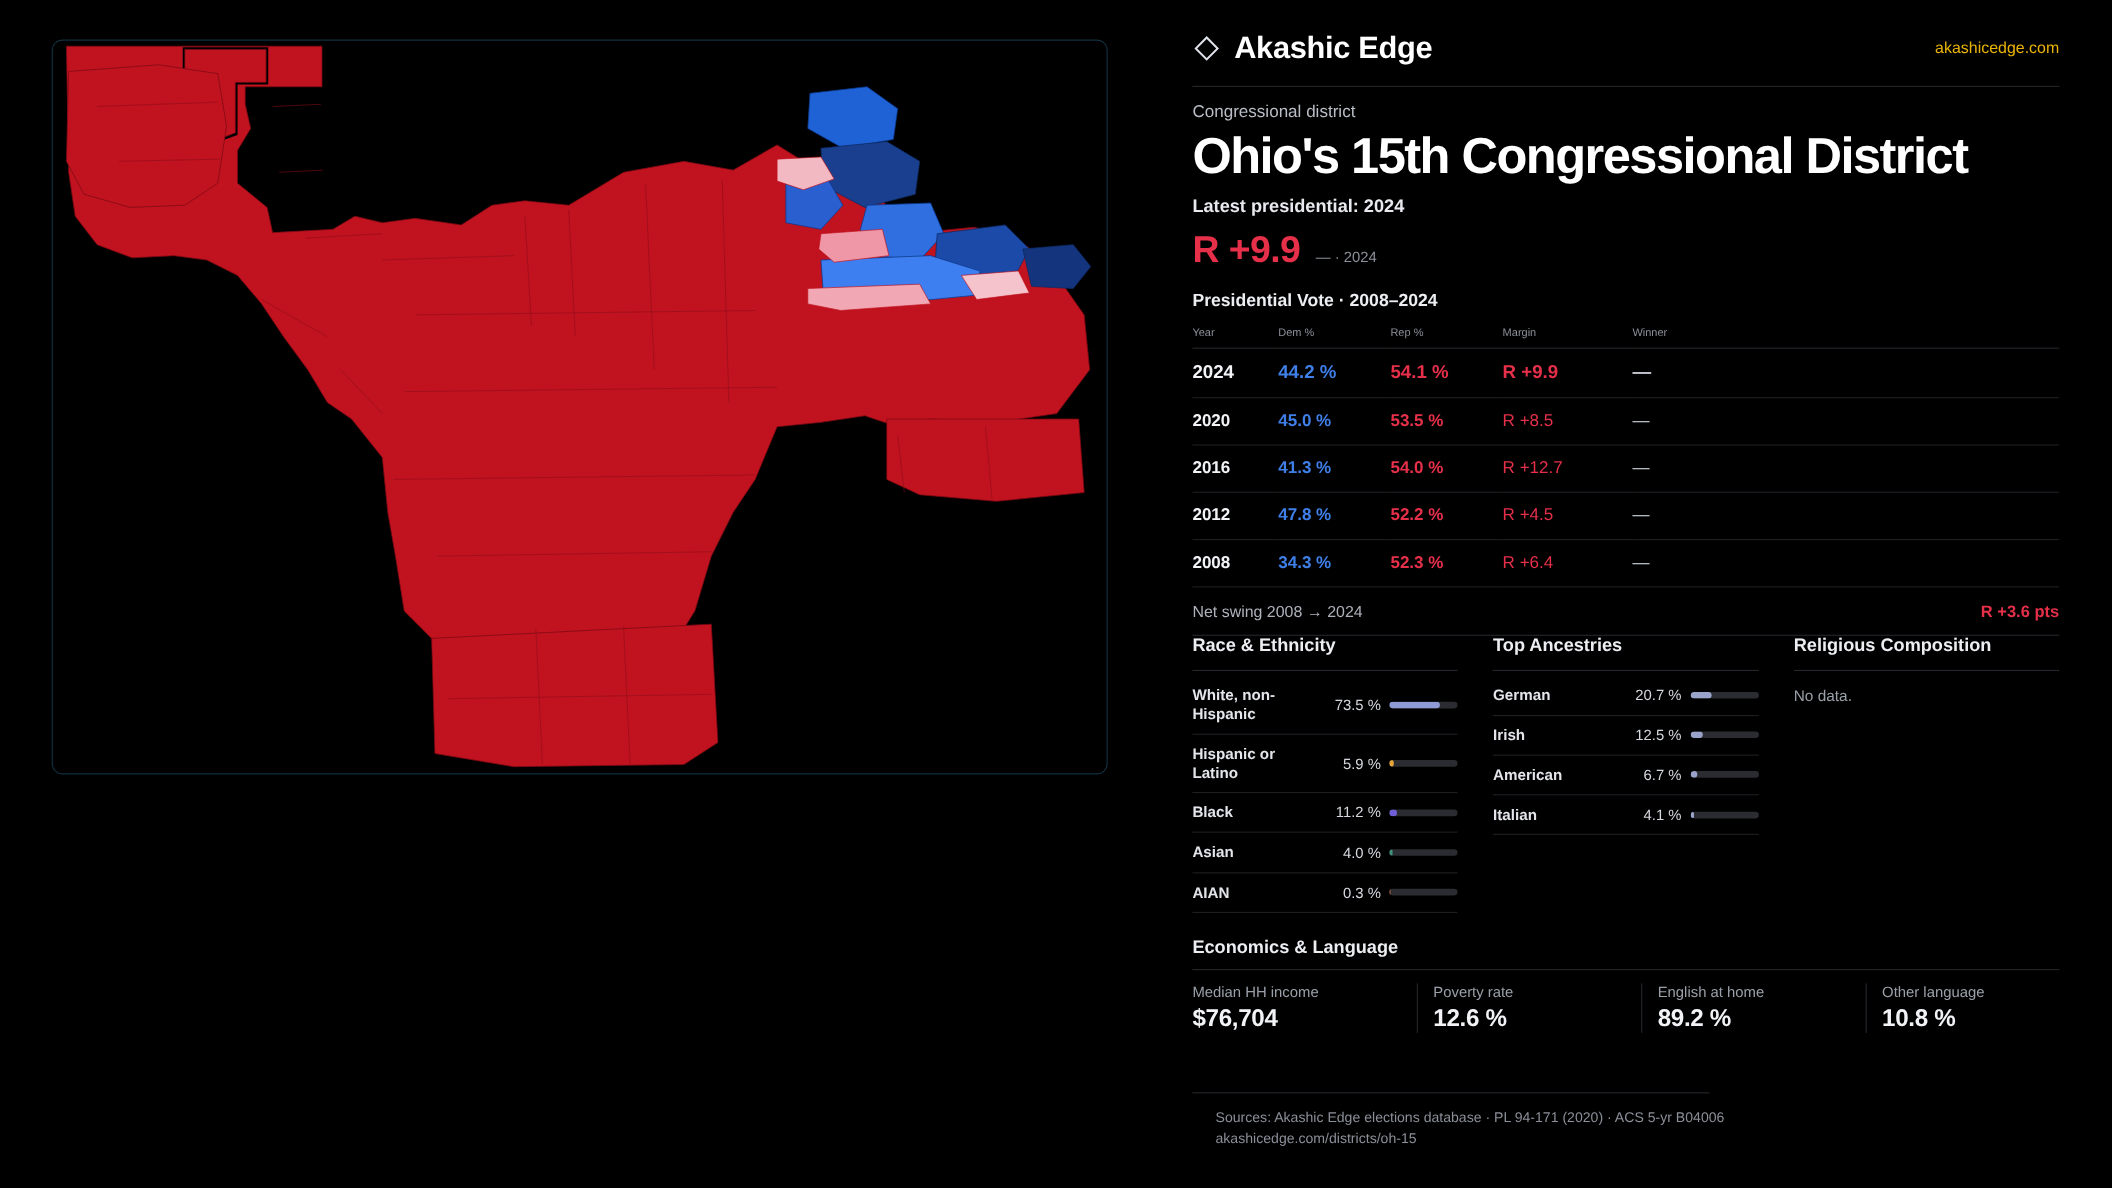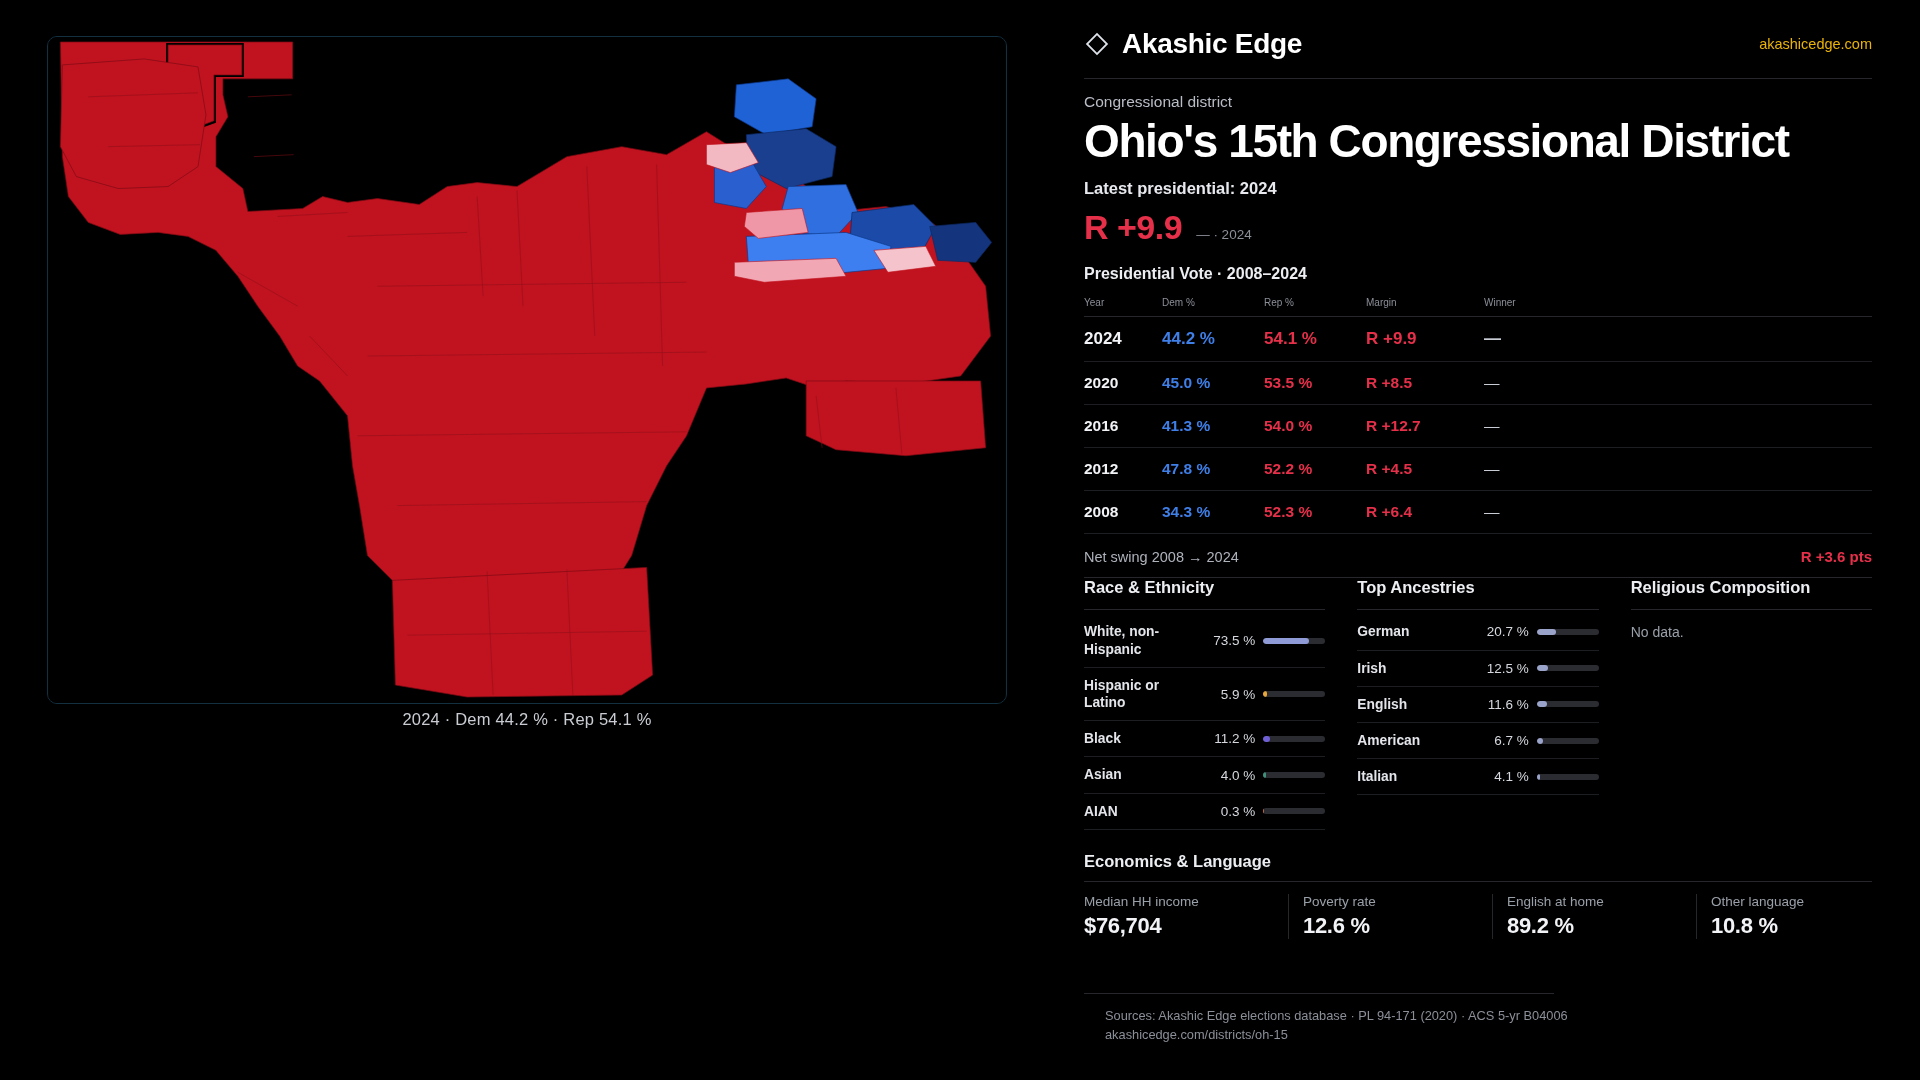--- a/index.html
+++ b/index.html
@@ -80,21 +80,21 @@
     text-align: left; font-size: 10px; font-weight: 400; color: #8b8f98;
     padding: 6px 0 8px 0; border-bottom: 1px solid #26272c;
   }
   table.results td {
     padding: 12px 0; border-bottom: 1px solid #1d1e22; font-size: 15.5px;
   }
   table.results tr.latest td { font-weight: 700; font-size: 17px; }
   .c-year { width: 78px; color: #f2f3f6; font-weight: 700; }
   .c-dem { width: 102px; color: #3f7fe8; font-weight: 700; }
   .c-rep { width: 102px; color: #e6304a; font-weight: 700; }
-  .c-margin { width: 118px; color: #e6304a; font-weight: 700; }
+  .c-margin { width: 118px; color: #e6304a; font-weight: 400; }
   .c-winner { color: #c8ccd4; }
 
   .swing-row {
     display: flex; align-items: baseline; justify-content: space-between;
     margin-top: 14px; padding-bottom: 12px; border-bottom: 1px solid #26272c;
   }
   .swing-label { font-size: 14.5px; color: #aeb2bb; }
   .swing-value { font-size: 15px; font-weight: 700; color: #e6304a; }
 
   
@@ -200,21 +200,20 @@
             <path d="M440 536 L446 660"></path>
             <path d="M520 534 L526 660"></path>
             <path d="M770 360 L776 412"></path>
             <path d="M850 352 L856 418"></path>
             <path d="M262 300 L300 340"></path>
             <path d="M190 236 L250 270"></path>
           </g>
         </g>
       </svg>
     </div>
-    <div class="map-caption">2024 · Dem 44.2 % · Rep 54.1 %</div>
   </div>
 
   <div class="data-panel">
 
     <div class="brand-row">
       <div class="brand-left">
         <span>
           <svg class="brand-mark" viewBox="0 0 26 26">
             <rect x="6" y="6" width="14" height="14" transform="rotate(45 13 13)" fill="none" stroke="#dfe3ea" stroke-width="1.8"></rect>
           </svg>
@@ -343,27 +342,20 @@
             </span>
         </div>
         <div class="demo-row">
           <span class="demo-name">Irish</span>
           <span class="demo-val">12.5 %</span>
           <span class="bar-track">
               <span class="bar-fill" style="width:19%;background:#9aa3c9"></span>
             </span>
         </div>
         <div class="demo-row">
-          <span class="demo-name">English</span>
-          <span class="demo-val">11.6 %</span>
-          <span class="bar-track">
-              <span class="bar-fill" style="width:17%;background:#9aa3c9"></span>
-            </span>
-        </div>
-        <div class="demo-row">
           <span class="demo-name">American</span>
           <span class="demo-val">6.7 %</span>
           <span class="bar-track">
               <span class="bar-fill" style="width:10%;background:#9aa3c9"></span>
             </span>
         </div>
         <div class="demo-row">
           <span class="demo-name">Italian</span>
           <span class="demo-val">4.1 %</span>
           <span class="bar-track">

